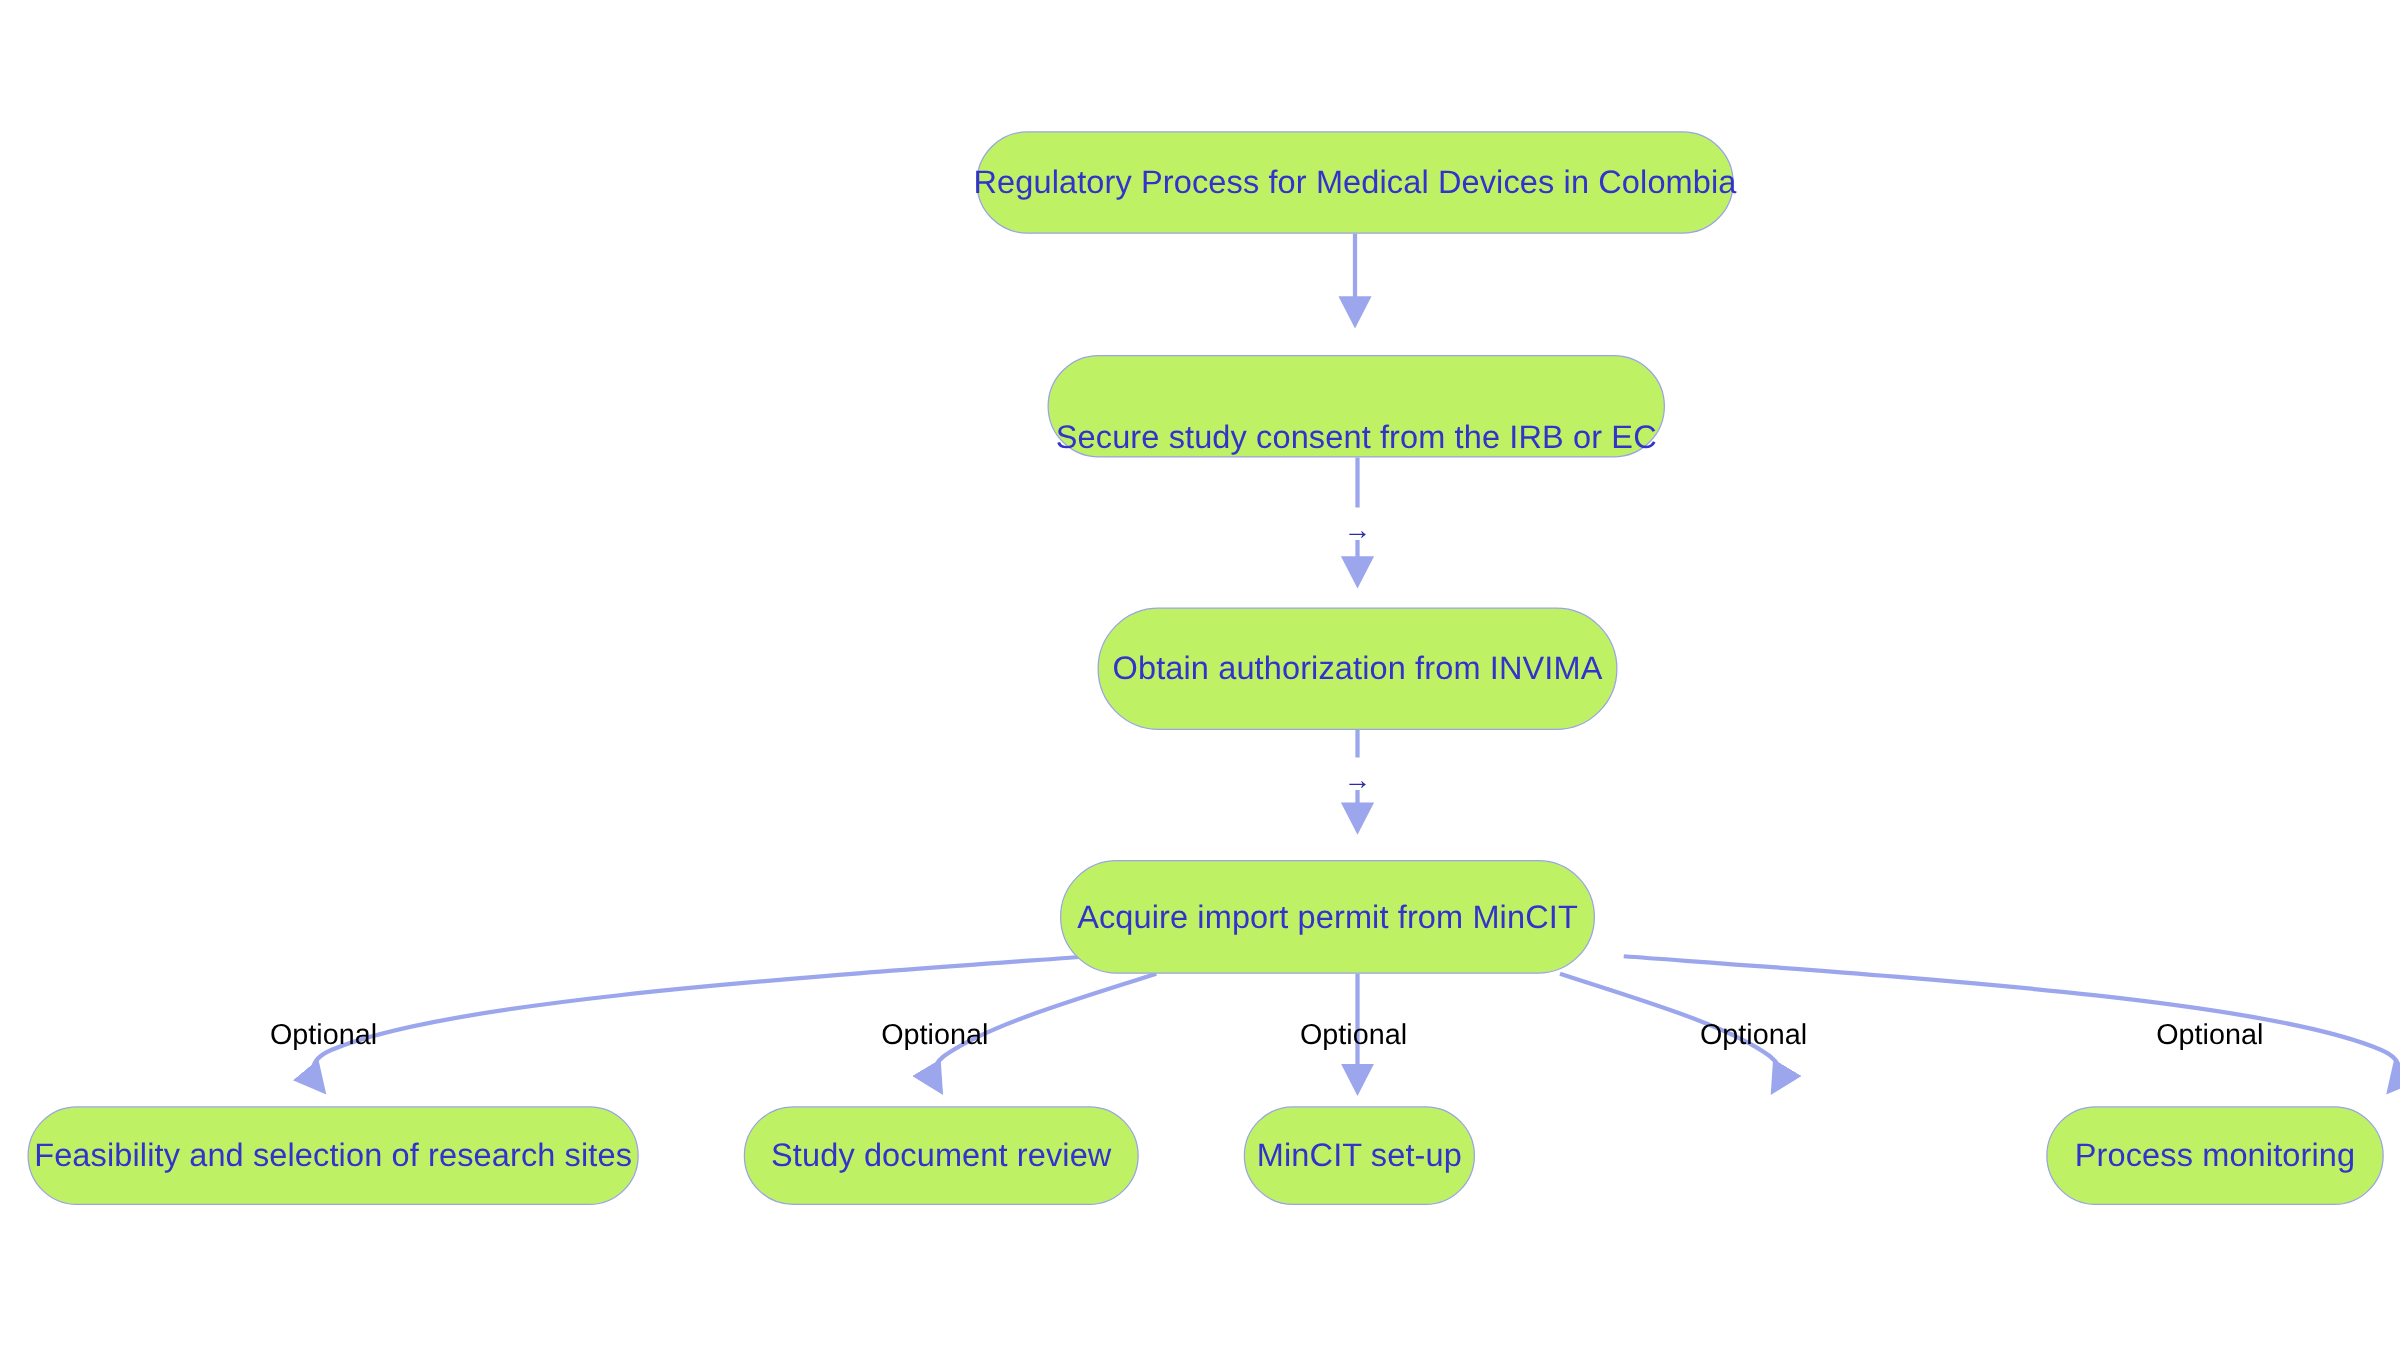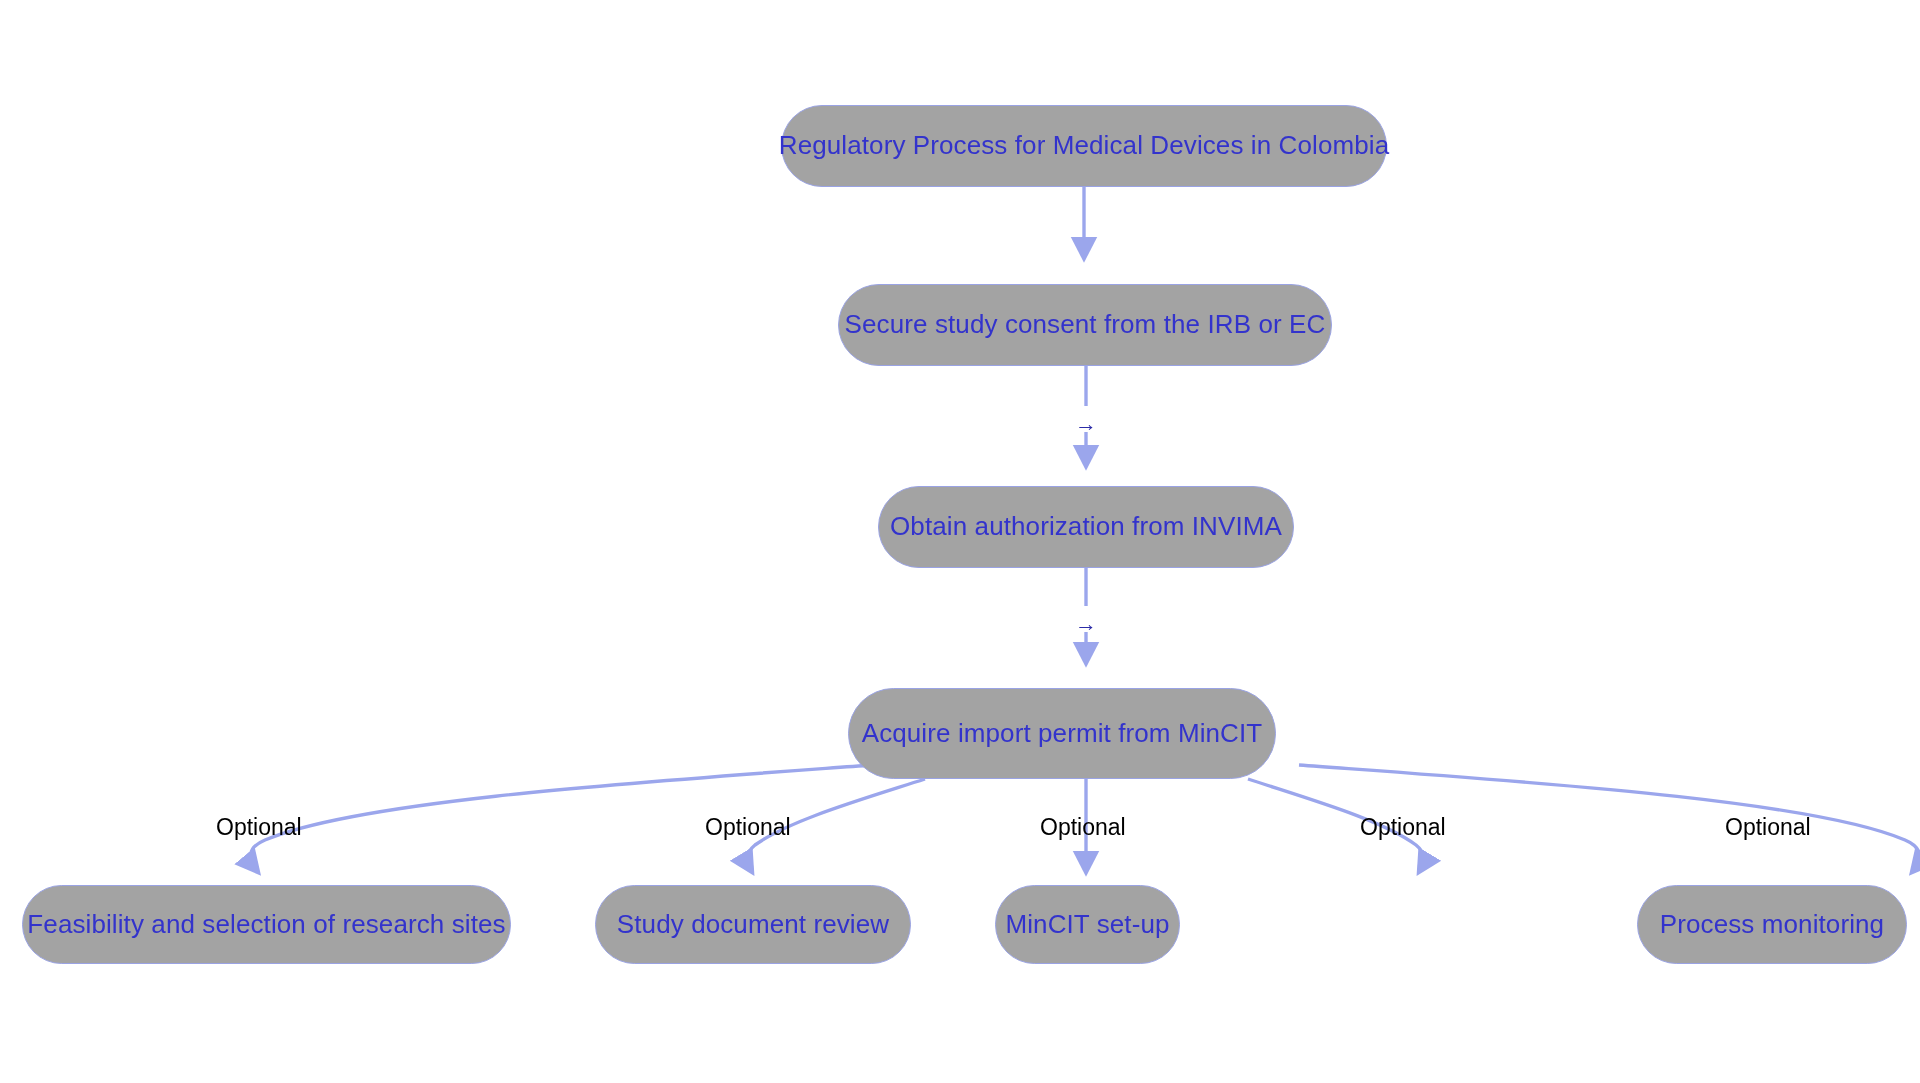--- a/index.html
+++ b/index.html
@@ -25,21 +25,21 @@
     position: absolute;
     left: 0;
     top: 0;
     width: 1920px;
     height: 1083px;
     pointer-events: none;
   }
   .node {
     position: absolute;
     box-sizing: border-box;
-    background: #a3a3a3;
+    background: #bef264;
     border: 1px solid #9aa3e4;
     border-radius: 999px;
     display: flex;
     align-items: center;
     justify-content: center;
     text-align: center;
     color: #3333cc;
     font-size: 26px;
     font-weight: 400;
     letter-spacing: 0.1px;
@@ -113,25 +113,25 @@
 
     <g>
       <path d="M 1299,765 C 1530,782 1812,800 1905,840 C 1924,848 1922,860 1912,872" fill="none" stroke="#9ba6ec" stroke-width="3.4" marker-end="url(#arrowhead)"></path>
     </g>
   </svg>
 
   <div class="node" style="left:781px; top:105px; width:606px; height:82px;">
     <span class="node-label">Regulatory Process for Medical Devices in Colombia</span>
   </div>
 
-  <div class="node" style="left:838px; top:284px; width:494px; height:82px;">
+  <div class="node" style="left:838px; top:284px; width:494px; height:82px;align-items:flex-end;">
     <span class="node-label">Secure study consent from the IRB or EC</span>
   </div>
 
-  <div class="node" style="left:878px; top:486px; width:416px; height:82px;">
+  <div class="node" style="left:878px; top:486px; width:416px; height:98px;">
     <span class="node-label">Obtain authorization from INVIMA</span>
   </div>
 
   <div class="node" style="left:848px; top:688px; width:428px; height:91px;">
     <span class="node-label">Acquire import permit from MinCIT</span>
   </div>
 
   <div class="node" style="left:595px; top:885px; width:316px; height:79px;">
     <span class="node-label">Study document review</span>
   </div>

